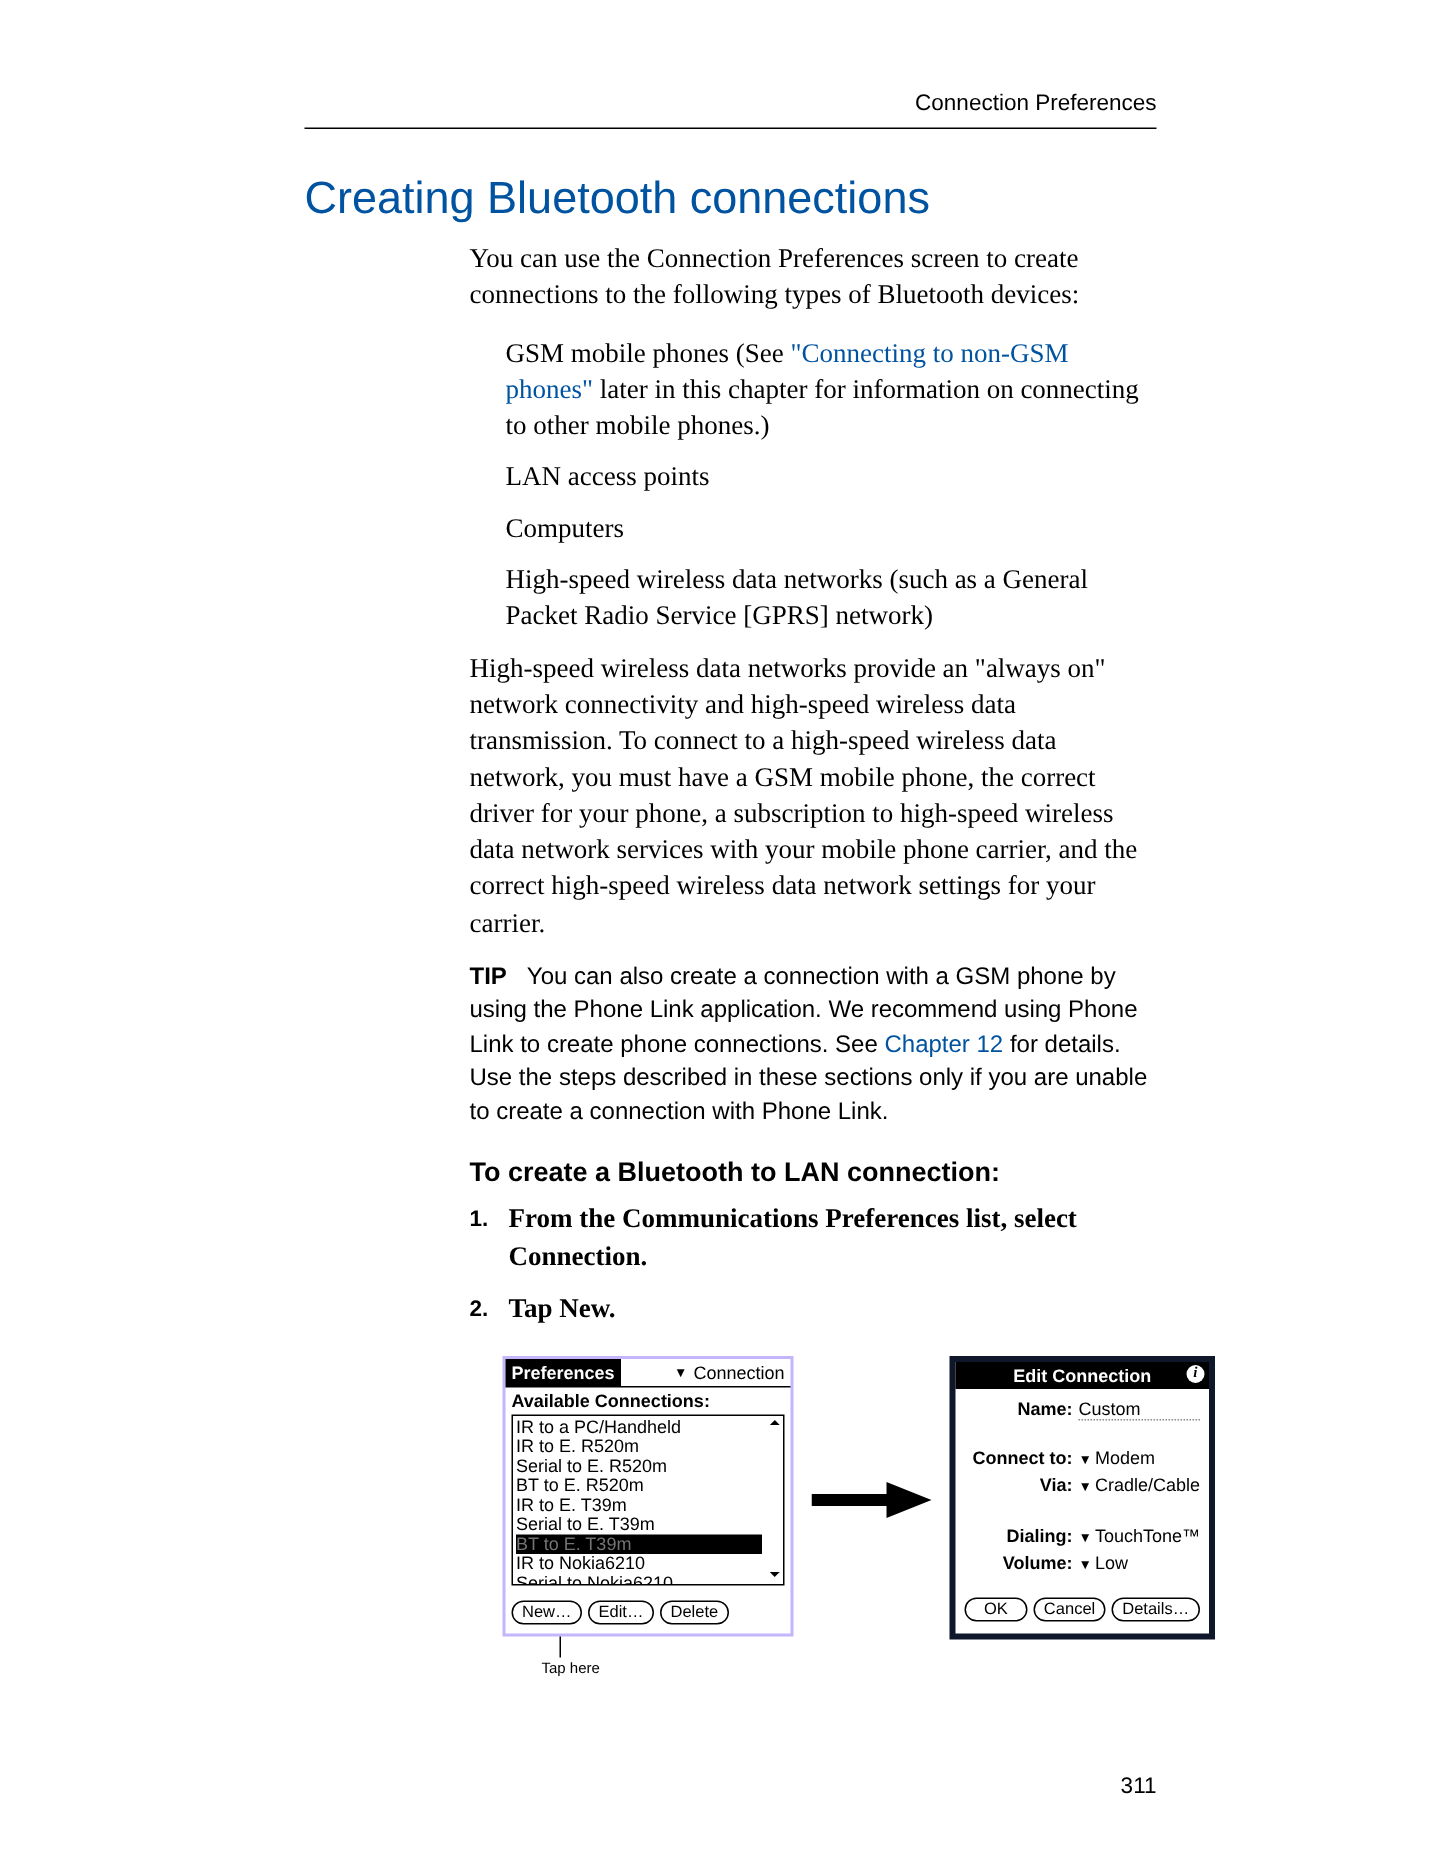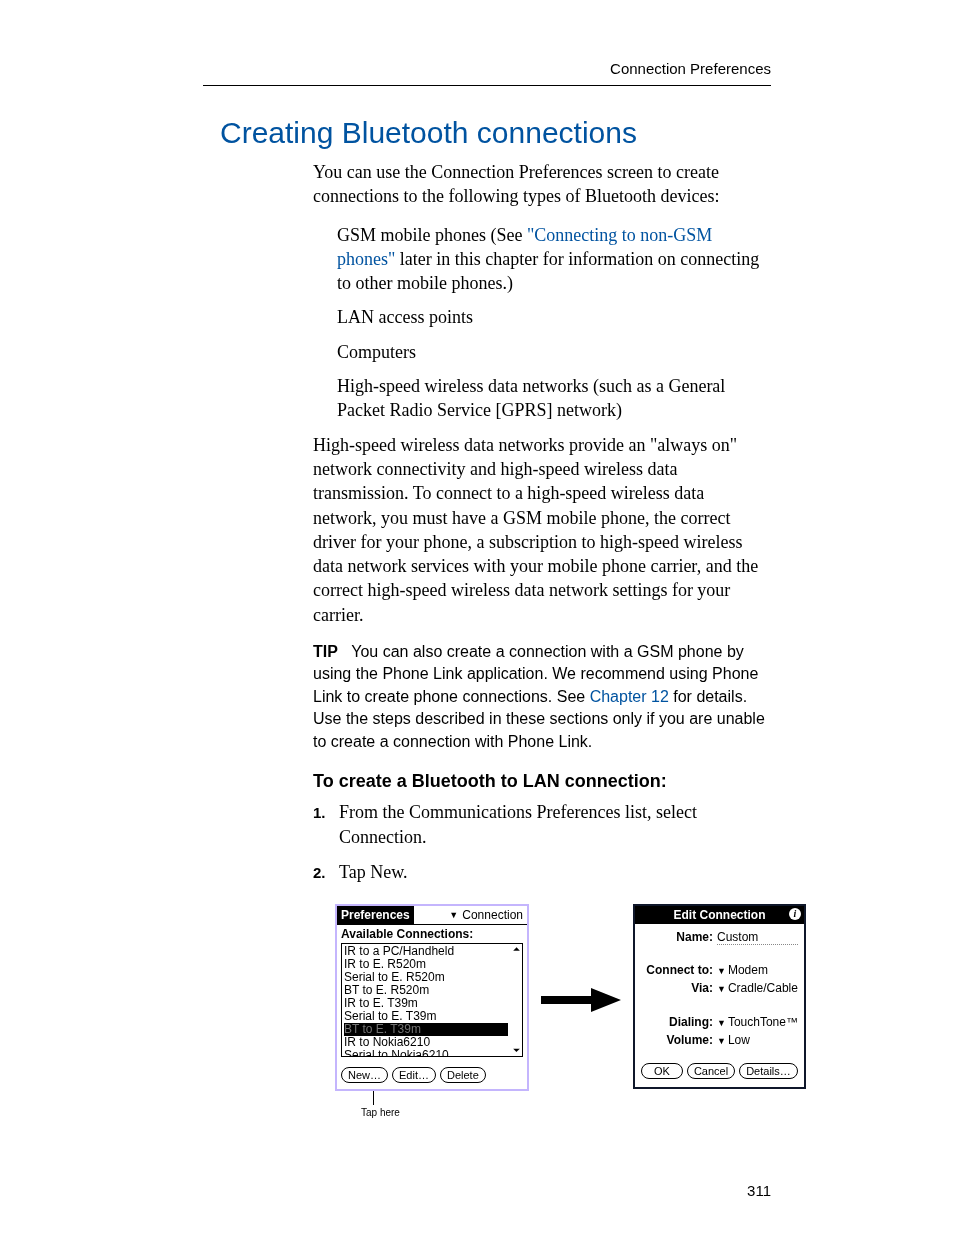--- a/index.html
+++ b/index.html
@@ -25,21 +25,21 @@
     padding-bottom: 8px;
     border-bottom: 1px solid #000;
     margin-bottom: 30px;
   }
   h1.section-title {
     font-family: "Arial Narrow", Arial, Helvetica, sans-serif;
     font-stretch: condensed;
     font-weight: 400;
     font-size: 30px;
     color: #0053a0;
-    margin: 0 0 10px 17px;
+    margin: 0 0 10px 0;
   }
   .body-col {
     margin-left: 110px;
   }
   p.body-text {
     font-size: 18px;
     line-height: 1.35;
     margin: 0 0 14px 0;
   }
   p.list-text {
@@ -74,20 +74,21 @@
     font-stretch: condensed;
     font-weight: 700;
     font-size: 18px;
     margin: 16px 0 8px 0;
   }
   ol.steps {
     list-style: none;
     padding: 0;
     margin: 0 0 18px 0;
     counter-reset: step;
+    font-weight: bold;
   }
   ol.steps > li {
     counter-increment: step;
     font-size: 18px;
     line-height: 1.4;
     margin-bottom: 10px;
     padding-left: 26px;
     position: relative;
   }
   ol.steps > li::before {
@@ -178,21 +179,21 @@
   .palm-btn {
     border: 1px solid #000;
     border-radius: 10px;
     padding: 0 6px;
     font-size: 11px;
     line-height: 14px;
     background: #fff;
   }
   .palm-screen2 {
     width: 190px;
-    border: 2px solid #0f172a;
+    border: 4px solid #0f172a;
     font-family: Arial, Helvetica, sans-serif;
     font-size: 12px;
     background: #fff;
     position: relative;
   }
   .palm-titlebar2 {
     background: #000;
     color: #fff;
     display: flex;
     align-items: center;

